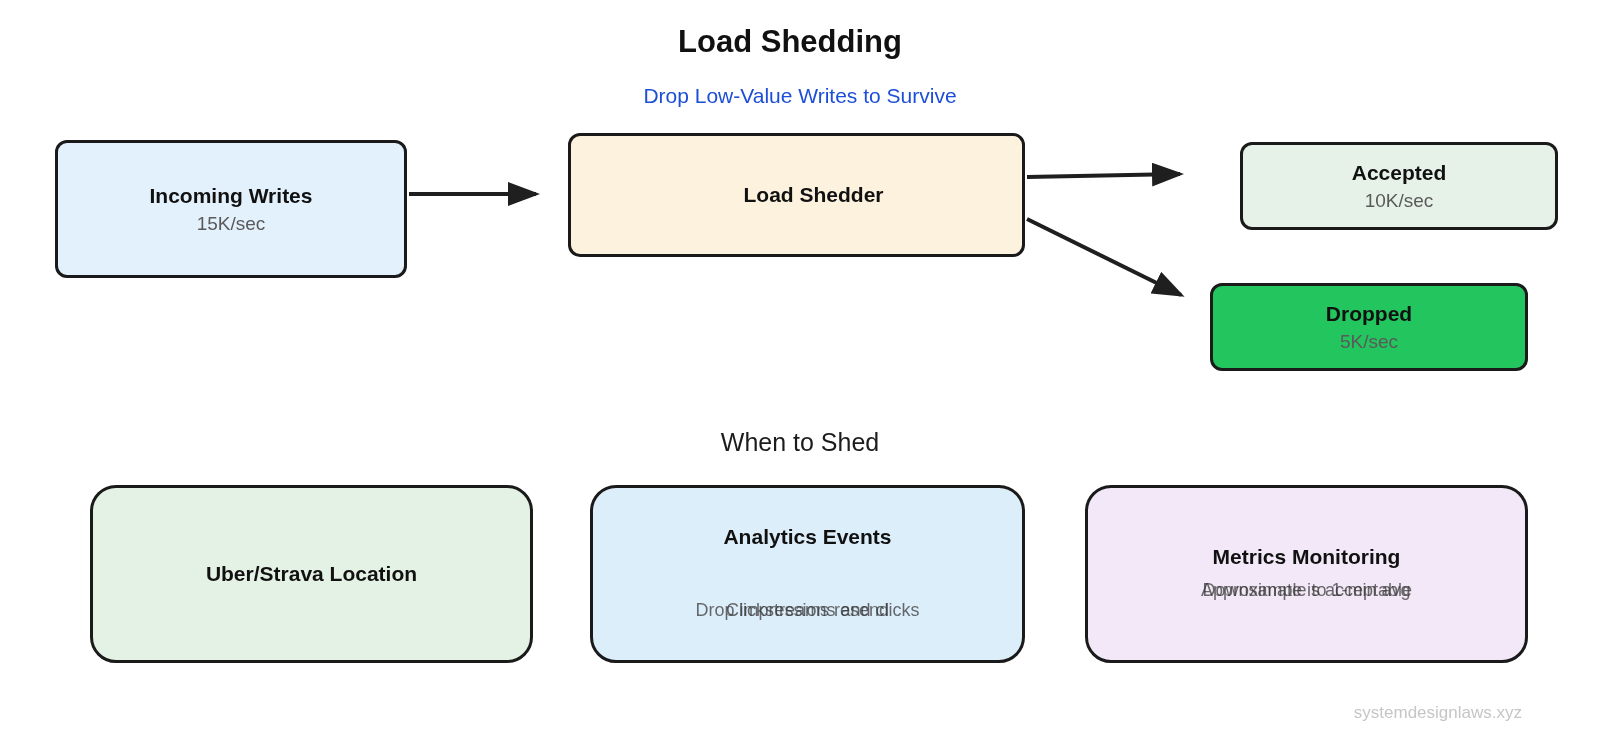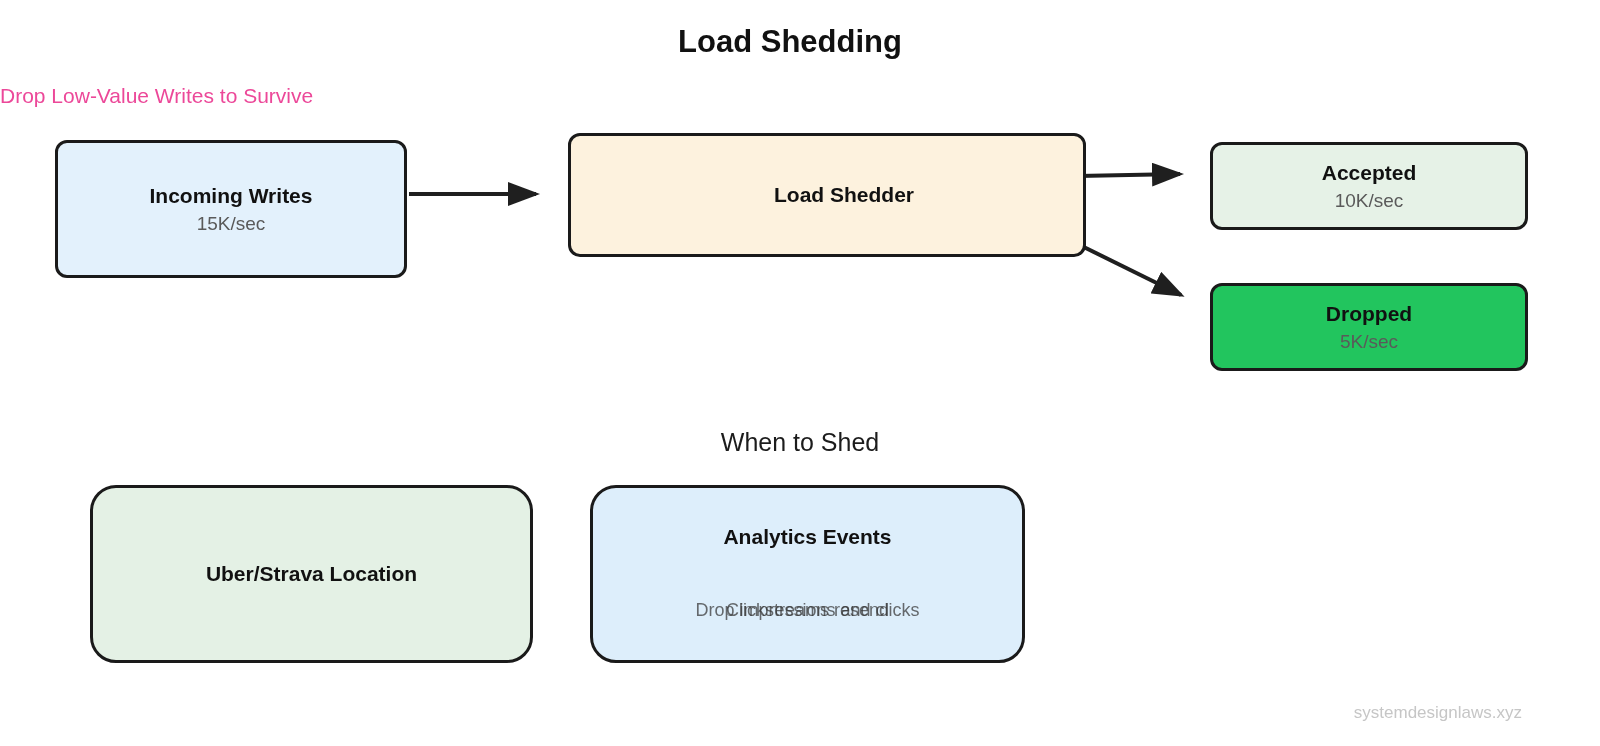--- a/index.html
+++ b/index.html
@@ -18,43 +18,43 @@
     position: absolute;
     left: 0; top: 24px; width: 1580px;
     text-align: center;
     font-size: 31px;
     font-weight: bold;
     color: #111111;
   }
   .main-subtitle {
     position: absolute;
     left: 0; top: 84px; width: 1600px;
-    text-align: left;
+    text-align: center;
     font-size: 21px;
-    color: #ec4899;
+    color: #1d4ed8;
   }
 
   .arrows { position: absolute; left: 0; top: 0; width: 1600px; height: 746px; }
 
   .node {
     position: absolute;
     border: 3px solid #1a1a1a;
     border-radius: 12px;
     display: flex;
     flex-direction: column;
     align-items: center;
     justify-content: center;
     gap: 5px;
   }
   .node-title { font-size: 21px; font-weight: bold; color: #111111; }
   .node-rate  { font-size: 19px; color: #5a5a5a; }
 
   .node-incoming { left: 55px;   top: 140px; width: 352px; height: 138px; }
-  .node-shedder  { left: 568px;  top: 133px; width: 518px; height: 124px; padding-left: 34px; }
-  .node-accepted { left: 1210px; top: 142px; width: 318px; height: 88px;  }
+  .node-shedder  { left: 568px;  top: 133px; width: 457px; height: 124px; padding-left: 34px; }
+  .node-accepted { left: 1240px; top: 142px; width: 318px; height: 88px;  }
   .node-dropped  { left: 1210px; top: 283px; width: 318px; height: 88px;  }
 
   .section-heading {
     position: absolute;
     left: 0; top: 428px; width: 1600px;
     text-align: center;
     font-size: 25px;
     color: #1c1c1c;
   }
 
@@ -144,16 +144,23 @@
   </div>
 
   <div class="example example-2" style="background-color: rgb(221, 238, 251);">
     <div class="example-title">Analytics Events</div>
     <div class="example-sub">
       <span>Drop impressions and clicks</span>
       <span>Clickstreams resend</span>
     </div>
   </div>
 
+  <div class="example example-3" style="background-color: rgb(243, 232, 247);">
+    <div class="example-title">Metrics Monitoring</div>
+    <div class="example-sub">
+      <span>Downsample to 1-min avg</span>
+      <span>Approximate is acceptable</span>
+    </div>
+  </div>
 
   <div class="watermark">systemdesignlaws.xyz</div>
 
 </div>
 
 </body></html>

